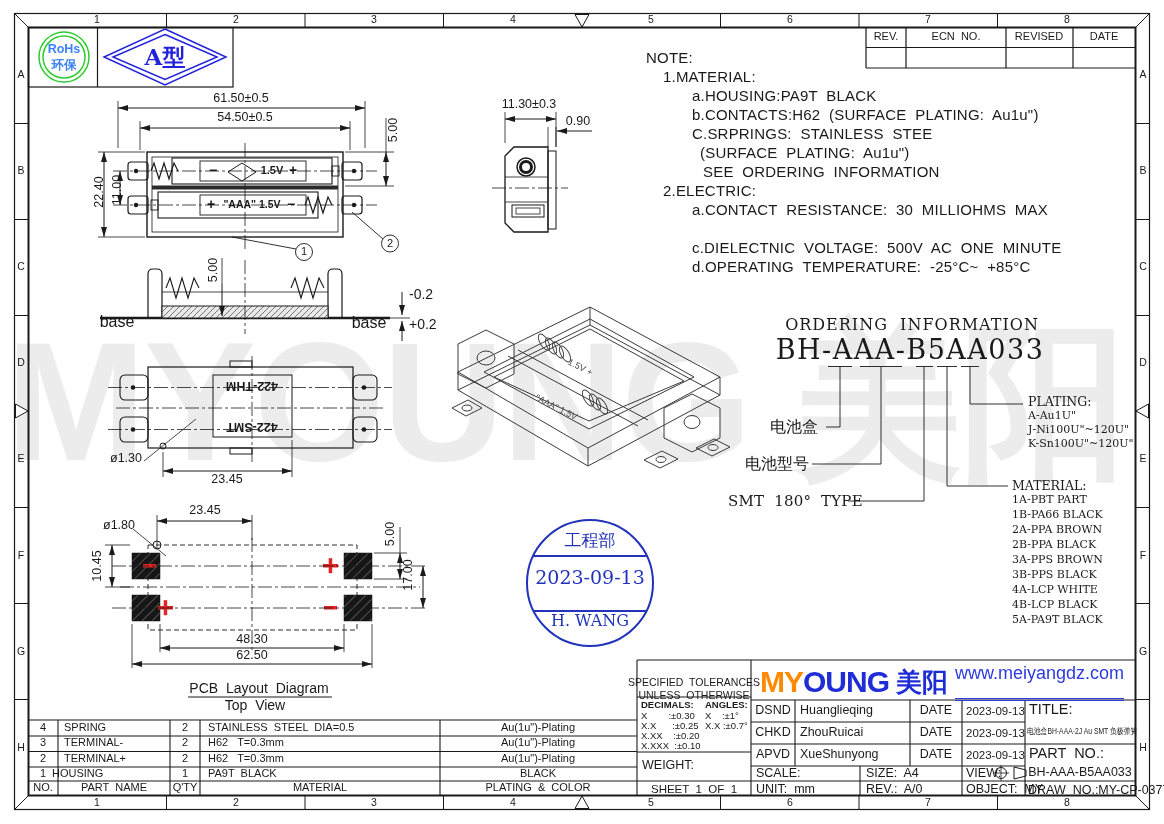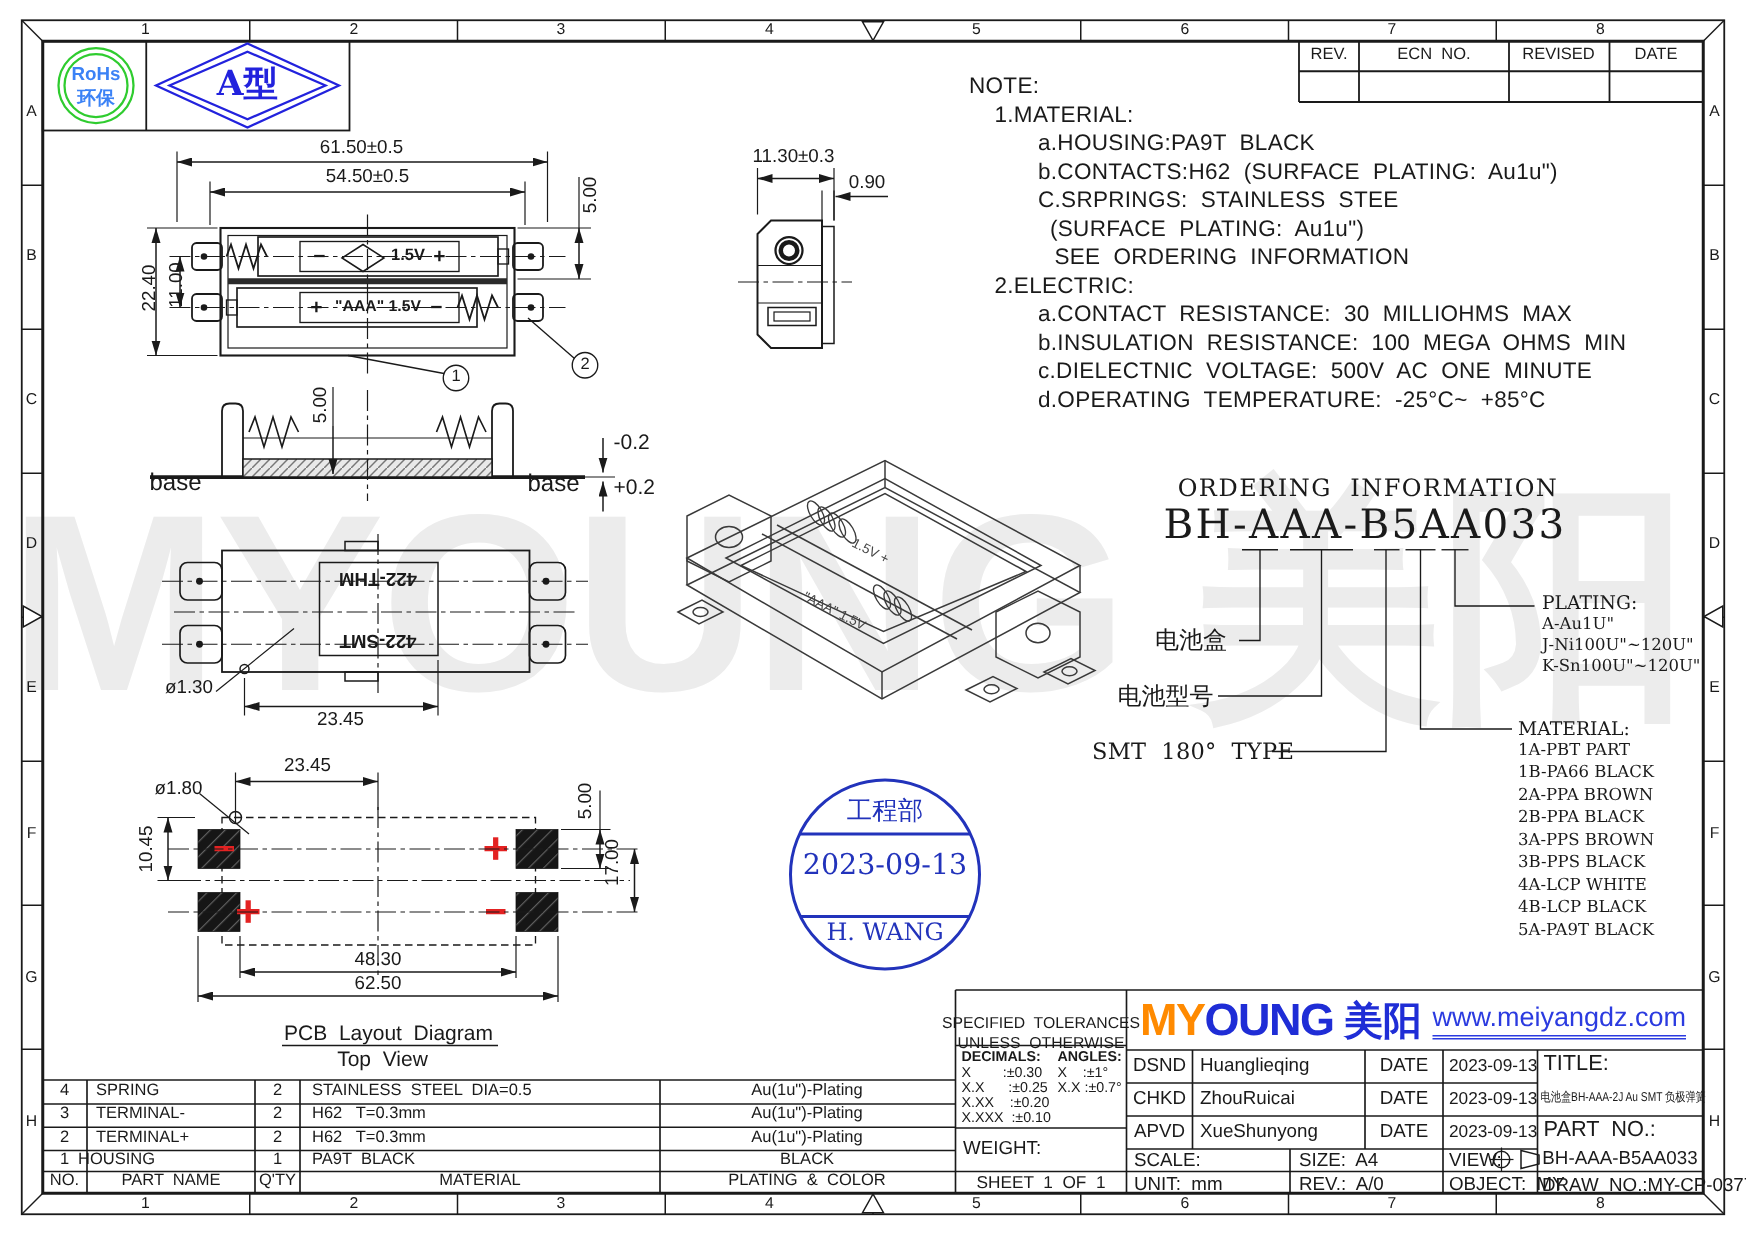--- a/index.html
+++ b/index.html
@@ -17,21 +17,21 @@
   .s{font-family:"DejaVu Serif","Liberation Serif",serif;}
   .f9{font-size:9.5px;} .f10{font-size:10.5px;} .f11{font-size:11px;} .f115{font-size:11.5px;}
   .f12{font-size:12.5px;} .f125{font-size:12.5px;} .f14{font-size:14px;} .f145{font-size:14.5px;}
   .f15{font-size:15px;letter-spacing:.2px;} .f16{font-size:16px;} .f17{font-size:17px;} .f19{font-size:19px;}
   .blue{color:#2233bb;} .green{color:#3b82f6;} .bl2{color:#2222dd;}
   .bold{font-weight:bold;}
   #logo{position:absolute;left:760px;top:663px;display:flex;align-items:center;gap:7px;z-index:4;white-space:nowrap;}
   #logo .lm{font-size:30px;font-weight:900;letter-spacing:-1px;color:#ff8a00;}
   #logo .lo{font-size:30px;font-weight:900;letter-spacing:-1px;color:#1f2dd6;}
   #logo .lc{font-size:26px;font-weight:900;color:#1f2dd6;}
-  #logo .lw{font-size:18px;color:#2b3be0;border-bottom:3px double #2b3be0;padding-bottom:1px;}
+  #logo .lw{font-size:18px;color:#2b3be0;border-bottom:3px double #2b3be0;padding-bottom:14px;}
 </style>
 </head>
 <body>
 
 <div id="pg">
 
   <div id="wm">MYOUNG 美阳</div>
 
   <svg id="art" width="1164" height="824" viewBox="0 0 1164 824">
     <defs>
@@ -411,21 +411,20 @@
 
   <div class="t f15" style="left:646px;top:50px">NOTE:</div>
   <div class="t f15" style="left:663px;top:69px">1.MATERIAL:</div>
   <div class="t f15" style="left:692px;top:88px">a.HOUSING:PA9T  BLACK</div>
   <div class="t f15" style="left:692px;top:107px">b.CONTACTS:H62  (SURFACE  PLATING:  Au1u")</div>
   <div class="t f15" style="left:692px;top:126px">C.SRPRINGS:  STAINLESS  STEE</div>
   <div class="t f15" style="left:700px;top:145px">(SURFACE  PLATING:  Au1u")</div>
   <div class="t f15" style="left:703px;top:164px">SEE  ORDERING  INFORMATION</div>
   <div class="t f15" style="left:663px;top:183px">2.ELECTRIC:</div>
   <div class="t f15" style="left:692px;top:202px">a.CONTACT  RESISTANCE:  30  MILLIOHMS  MAX</div>
-  <div class="t f15" style="left:692px;top:221px">b.INSULATION  RESISTANCE:  100  MEGA  OHMS  MIN</div>
   <div class="t f15" style="left:692px;top:240px">c.DIELECTNIC  VOLTAGE:  500V  AC  ONE  MINUTE</div>
   <div class="t f15" style="left:692px;top:259px">d.OPERATING  TEMPERATURE:  -25°C~  +85°C</div>
 
   <div class="t c s" style="left:912px;top:325px;font-size:16px;letter-spacing:1px">ORDERING  INFORMATION</div>
   <div class="t c s" style="left:910px;top:350px;font-size:27px;letter-spacing:1.5px">BH-AAA-B5AA033</div>
   <div class="t s f16" style="left:770px;top:418px">电池盒</div>
   <div class="t s f16" style="left:745px;top:455px">电池型号</div>
   <div class="t s f15" style="left:728px;top:493px">SMT  180°  TYPE</div>
   <div class="t s f12" style="left:1028px;top:395px">PLATING:</div>
   <div class="t s f11" style="left:1028px;top:410px">A-Au1U"</div>

